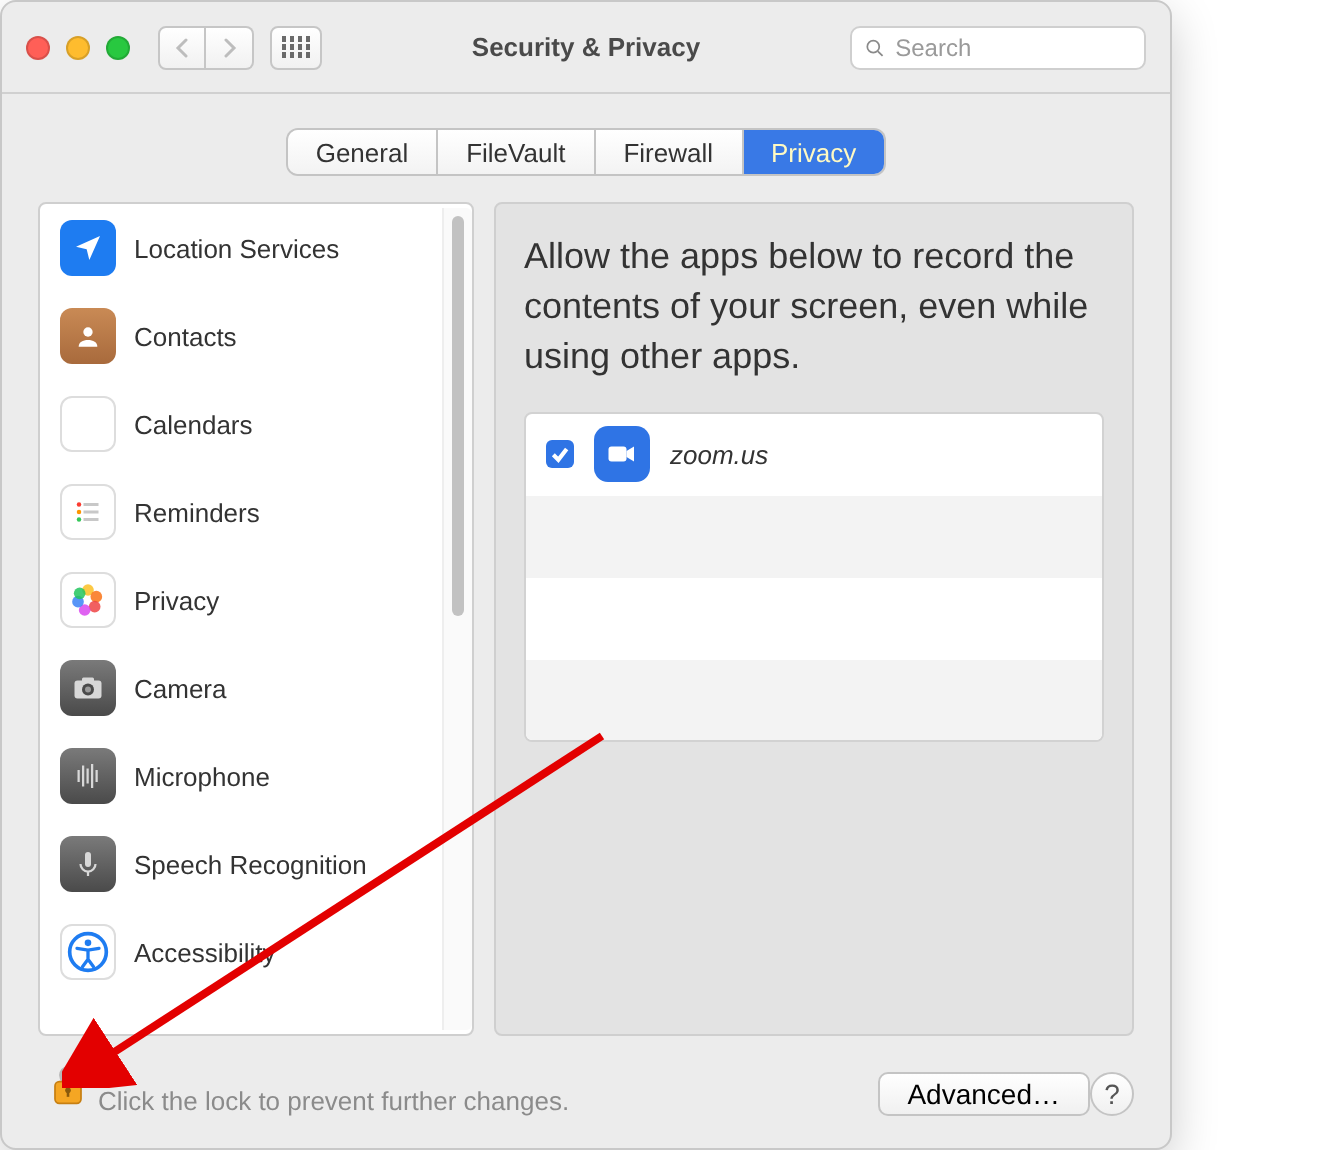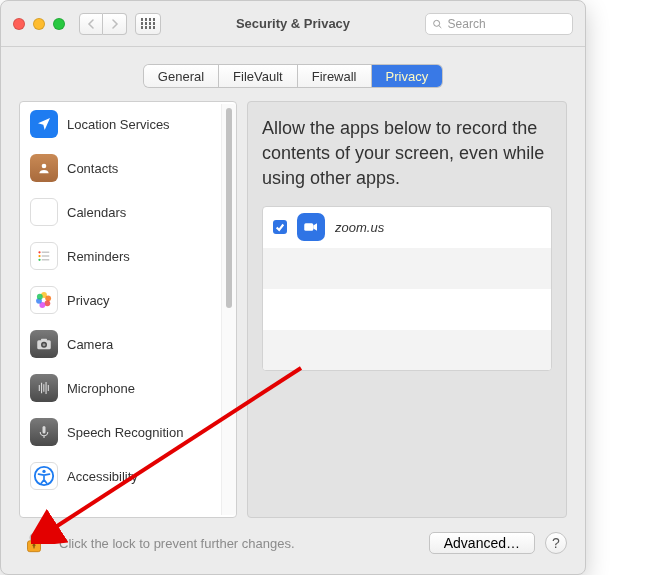--- a/index.html
+++ b/index.html
@@ -47,21 +47,21 @@
 .app-row { display: flex; align-items: center; gap: 10px; padding: 8px 10px; height: 41px; font-style: italic; }
 .app-row:nth-child(even){ background:#f3f3f3; }
 .app-row.empty:nth-child(odd){ background:#fff; }
 .chk { width: 14px; height: 14px; border-radius: 3px; background: #2f74e5; display:flex; align-items:center; justify-content:center; }
 .chk svg { width:10px; height:10px; stroke:#fff; stroke-width:2.5; fill:none; }
 .app-ic { width:28px; height:28px; background:#2f74e5; border-radius:7px; display:flex; align-items:center; justify-content:center;}
 .app-ic svg { width:18px; height:18px; fill:#fff; }
 .app-label { font-size:13px; color:#333; }
 
 
-.bottom { display: flex; align-items: center; padding: 10px 18px 16px; gap: 10px; position: relative; }
+.bottom { display: flex; align-items: flex-end; padding: 10px 18px 16px; position: relative; }
 .lock { width:30px; height:30px; display:flex; align-items:center; justify-content:center; }
 .lock-text { font-size: 13px; color: #8b8b8b; }
 .adv-btn { margin-left: auto; height: 22px; padding: 0 14px; background: linear-gradient(#fff,#f0f0f0); border:1px solid #c4c4c4; border-radius: 5px; font-size:14px; display:flex; align-items:center; }
 .help-btn { width:22px; height:22px; border-radius:50%; background: linear-gradient(#fff,#f0f0f0); border:1px solid #c4c4c4; font-size:14px; color:#555; display:flex; align-items:center; justify-content:center; }
 
 
 .arrow-svg { position:absolute; pointer-events:none; }
 
 .grid-icon { display:grid; grid-template-columns:repeat(4,2.5px); grid-template-rows:repeat(3,2.5px); gap:1.5px; }
 .grid-icon span { background:#6a6a6a; width:2.5px; height:2.5px; }

